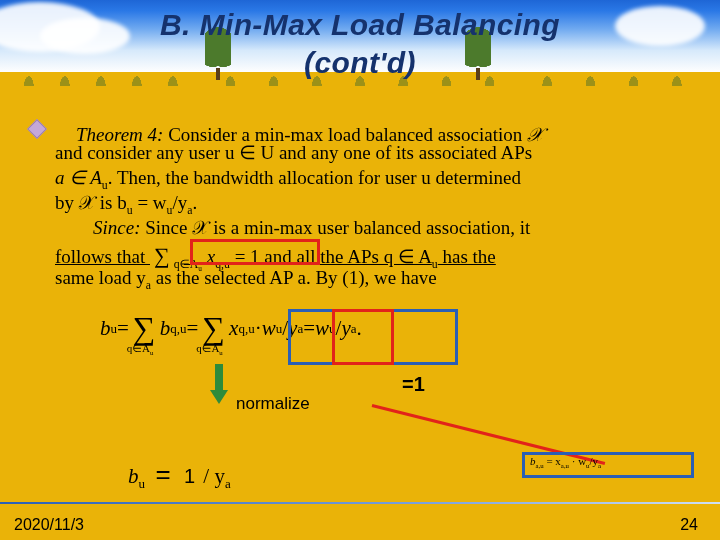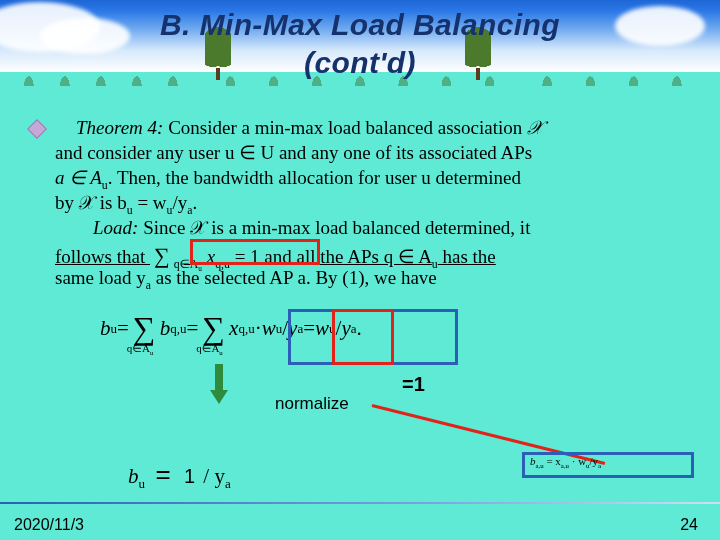--- a/index.html
+++ b/index.html
@@ -1,18 +1,18 @@
 <!DOCTYPE html>
 <html><head>
 <meta charset="utf-8">
 <style>
   * { box-sizing: border-box; margin: 0; padding: 0; }
   html, body { width: 720px; height: 540px; font-family: Georgia, 'Times New Roman', serif; overflow: hidden; }
 
-  .slide { position: relative; width: 720px; height: 540px; background: #5eead4; }
+  .slide { position: relative; width: 720px; height: 540px; background: #eab308; }
 
   
   .banner { position: absolute; left: 0; top: 0; width: 720px; height: 108px; }
   .sky { position: absolute; left: 0; top: 0; width: 720px; height: 72px;
          background: linear-gradient(to bottom, #1e66d6 0%, #2a78e6 15%, #6fa9f0 40%, #d6e9fb 70%, #fefefe 100%); }
   .cloud { position: absolute; background: rgba(255,255,255,0.9); border-radius: 50%; }
   .cloud.c1 { left: -20px; top: 2px; width: 120px; height: 50px; filter: blur(2px); }
   .cloud.c2 { left: 40px; top: 18px; width: 90px; height: 36px; filter: blur(2px); }
   .cloud.c3 { right: 15px; top: 6px; width: 90px; height: 40px; filter: blur(2px); }
   .grass { position: absolute; left: 0; top: 62px; width: 720px; height: 46px;
@@ -46,21 +46,21 @@
   .tree.t1 { left: 205px; } .tree.t2 { left: 465px; }
 
   .title { position:absolute; left:0; top:6px; width:720px; text-align:center;
            font-style: italic; font-weight: bold; color:#15326d; font-size:30px; line-height:38px;
            font-family: Verdana, Geneva, sans-serif; letter-spacing:.4px; }
 
   .bullet-dia { position:absolute; left:30px; top:122px; width:14px; height:14px; transform:rotate(45deg);
                 background:#c5a8d8; border:1px solid #9a7db0; }
 
   .para { position:absolute; font-family:'Times New Roman', serif; font-size:19px; color:#000; line-height:25px; }
-  .p1 { left:76px; top:115px; width:600px; }
+  .p1 { left:76px; top:122px; width:600px; }
   .p2 { left:55px; top:140px; width:630px; }
   .p3 { left:55px; top:165px; width:630px; }
   .p4 { left:55px; top:190px; width:630px; }
   .p5 { left:93px; top:215px; width:620px; }
   .p6 { left:55px; top:240px; width:630px;text-decoration:underline; }
   .p7 { left:55px; top:265px; width:630px; }
 
   .redbox { position:absolute; border:3px solid #e2231a; }
   .rb1 { left:190px; top:239px; width:130px; height:26px; } 
 
@@ -76,21 +76,21 @@
   
   .bb2 { left:522px; top:452px; width:172px; height:26px; }
 
   .rb2 { left:332px; top:309px; width:62px; height:56px; border:3px solid #e2231a; }
 
   
   .greenarrow { position:absolute; left:210px; top:364px; width:18px; height:42px; }
   .greenarrow .shaft { position:absolute; left:5px; top:0; width:8px; height:28px; background:#2e8b3b; }
   .greenarrow .head { position:absolute; left:0; top:26px; width:0; height:0; border-left:9px solid transparent; border-right:9px solid transparent; border-top:14px solid #2e8b3b; }
 
-  .normalize { position:absolute; left:236px; top:394px; font-family: Verdana, sans-serif; font-size:17px; color:#000;margin-left:39px; }
+  .normalize { position:absolute; left:236px; top:394px; font-family: Verdana, sans-serif; font-size:17px; color:#000; }
 
   .eq1label { position:absolute; left:402px; top:373px; font-family: Verdana, sans-serif; font-size:20px; color:#000; font-weight:bold; }
 
   
   .eq2 { position:absolute; left:128px; top:428px; font-family:'Times New Roman', serif; font-size:21px; color:#000;margin-top:31px; }
   .bigeq { font-size:26px; font-family: Verdana, sans-serif; }
   .one { font-family: Verdana, sans-serif; font-size:20px; margin:0 3px 0 8px; }
 
   
   .linered { position:absolute; border-top:3px solid #e2231a; }
@@ -147,22 +147,22 @@
     <span>and consider any user u ∈ U and any one of its associated APs</span>
   </div>
   <div class="para p4">
     <span>by 𝒳 is b</span><sub>u</sub><span> = w</span><sub>u</sub><span>/y</span><sub>a</sub><span>.</span>
   </div>
   <div class="para p3">
     <i class="mi">a ∈ A</i><sub>u</sub><span>. Then, the bandwidth allocation for user u determined</span>
   </div>
 
   <div class="para p5">
-    <i class="mi">Load:</i>
-    <span>Since 𝒳 is a min-max load balanced determined, it</span>
+    <i class="mi">Since:</i>
+    <span>Since 𝒳 is a min-max user balanced association, it</span>
   </div>
   <div class="para p6">
     <span>follows that </span><span class="big-sum" style="font-size:22px">∑</span><sub><span>q∈A</span><sub>u</sub></sub><i class="mi"> x</i><sub>q,u</sub><span> = 1</span><span> and all the APs q ∈ A</span><sub>u</sub><span> has the</span>
   </div>
   <div class="para p7">
     <span>same load y</span><sub>a</sub><span> as the selected AP a. By (1), we have</span>
   </div>
 
   <div class="redbox rb1"></div>
 

